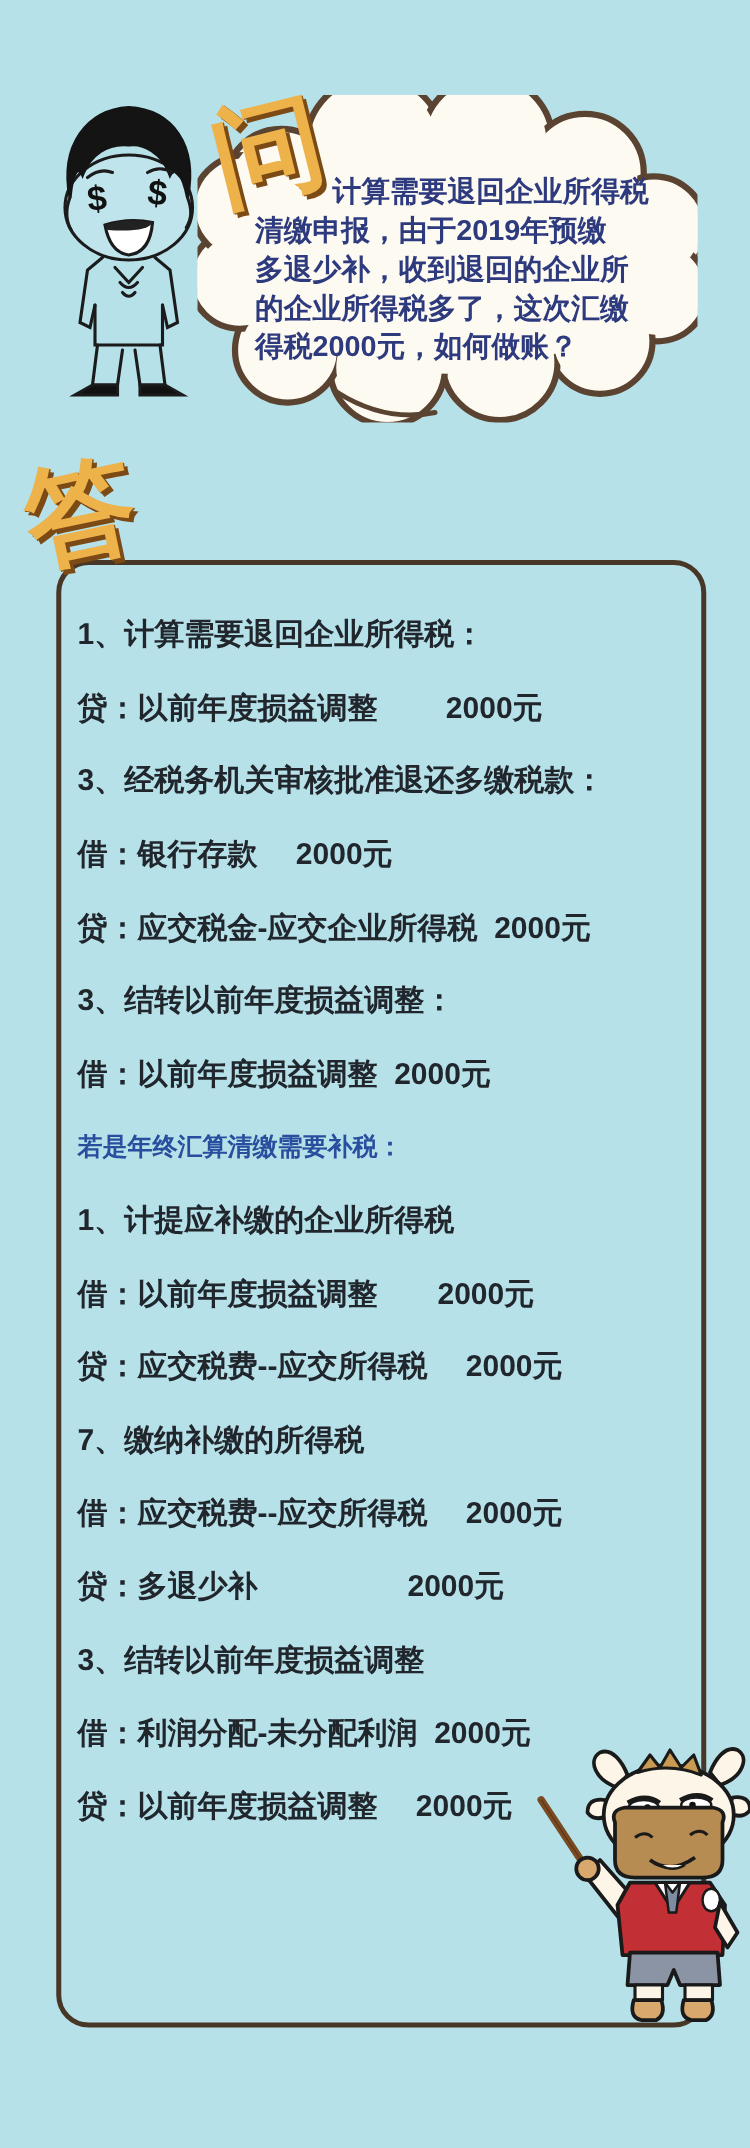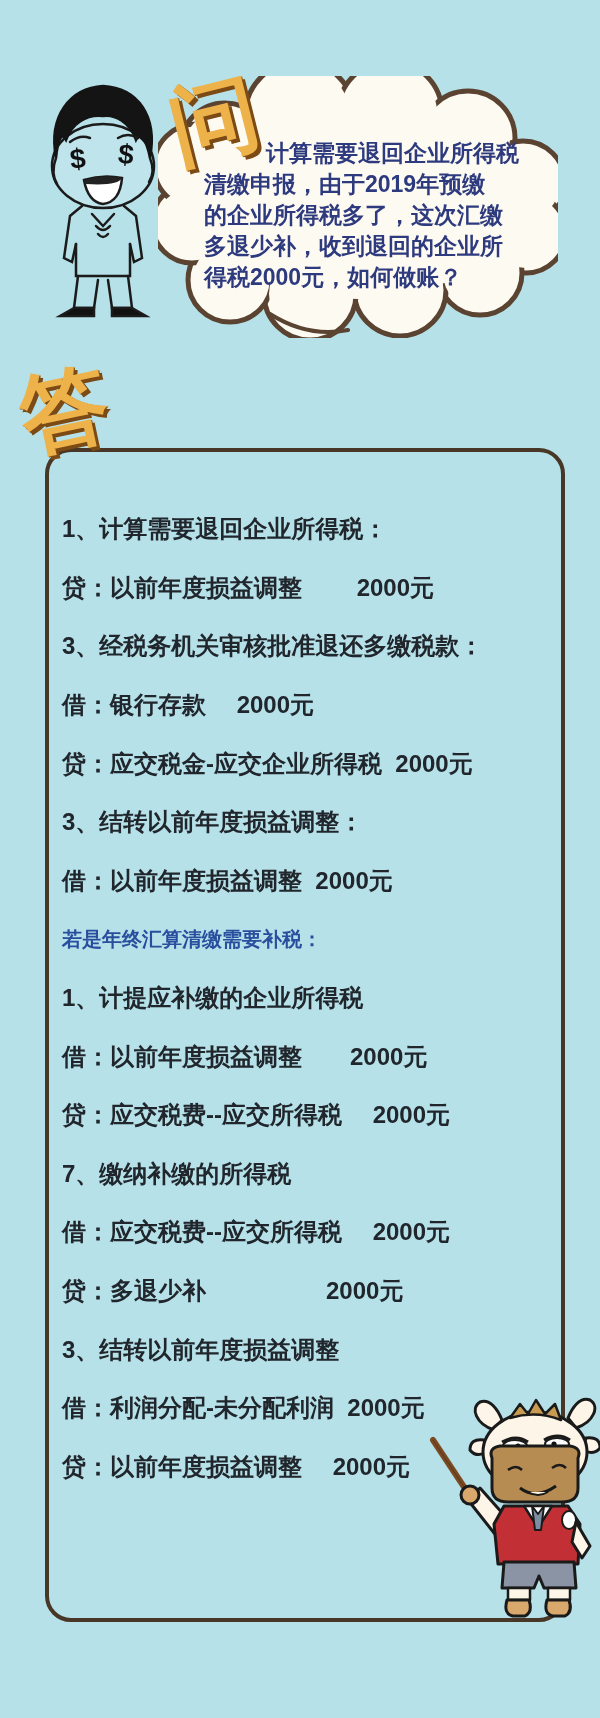--- a/index.html
+++ b/index.html
@@ -31,21 +31,21 @@
 
   
   #man-figure{left:26px;top:76px;z-index:3;}
 
   
   #answer-box{
     left:45px;top:448px;width:512px;height:1166px;
     border:4px solid #483726;border-radius:26px;z-index:1;
     background:transparent;
   }
-  #answer-lines{left:62px;top:500px;width:490px;z-index:2;text-align:right;}
+  #answer-lines{left:62px;top:478px;width:490px;z-index:2;text-align:right;}
   .aline{
     height:58.6px;display:flex;align-items:center;
     color:#20262c;font-weight:bold;font-size:24px;white-space:pre;
   }
   .aline.subheading{color:#2a4e9e;font-size:20px;}
 
   
   #bull-figure{left:428px;top:1396px;z-index:7;}
 </style>
 </head>
@@ -117,22 +117,22 @@
     <circle cx="38" cy="90" r="37"></circle>
     <ellipse cx="200" cy="128" rx="155" ry="95"></ellipse>
   </g>
   <path d="M112 238 q38 24 78 16" fill="none" stroke="#5b4331" stroke-width="4" stroke-linecap="round"></path>
 </svg>
 
 <div id="q-label" class="abs gold-label">问</div>
 <div id="bubble-text" class="abs">
   <div class="bline first">计算需要退回企业所得税</div>
   <div class="bline">清缴申报，由于2019年预缴</div>
+  <div class="bline">多退少补，收到退回的企业所</div>
   <div class="bline">的企业所得税多了，这次汇缴</div>
-  <div class="bline">多退少补，收到退回的企业所</div>
   <div class="bline">得税2000元，如何做账？</div>
 </div>
 
 <div id="a-label" class="abs gold-label">答</div>
 <div id="answer-box" class="abs"></div>
 
 <div id="answer-lines" class="abs">
   <div class="aline item">1、计算需要退回企业所得税：</div>
   <div class="aline entry">贷：以前年度损益调整　　 2000元</div>
   <div class="aline item">3、经税务机关审核批准退还多缴税款：</div>

